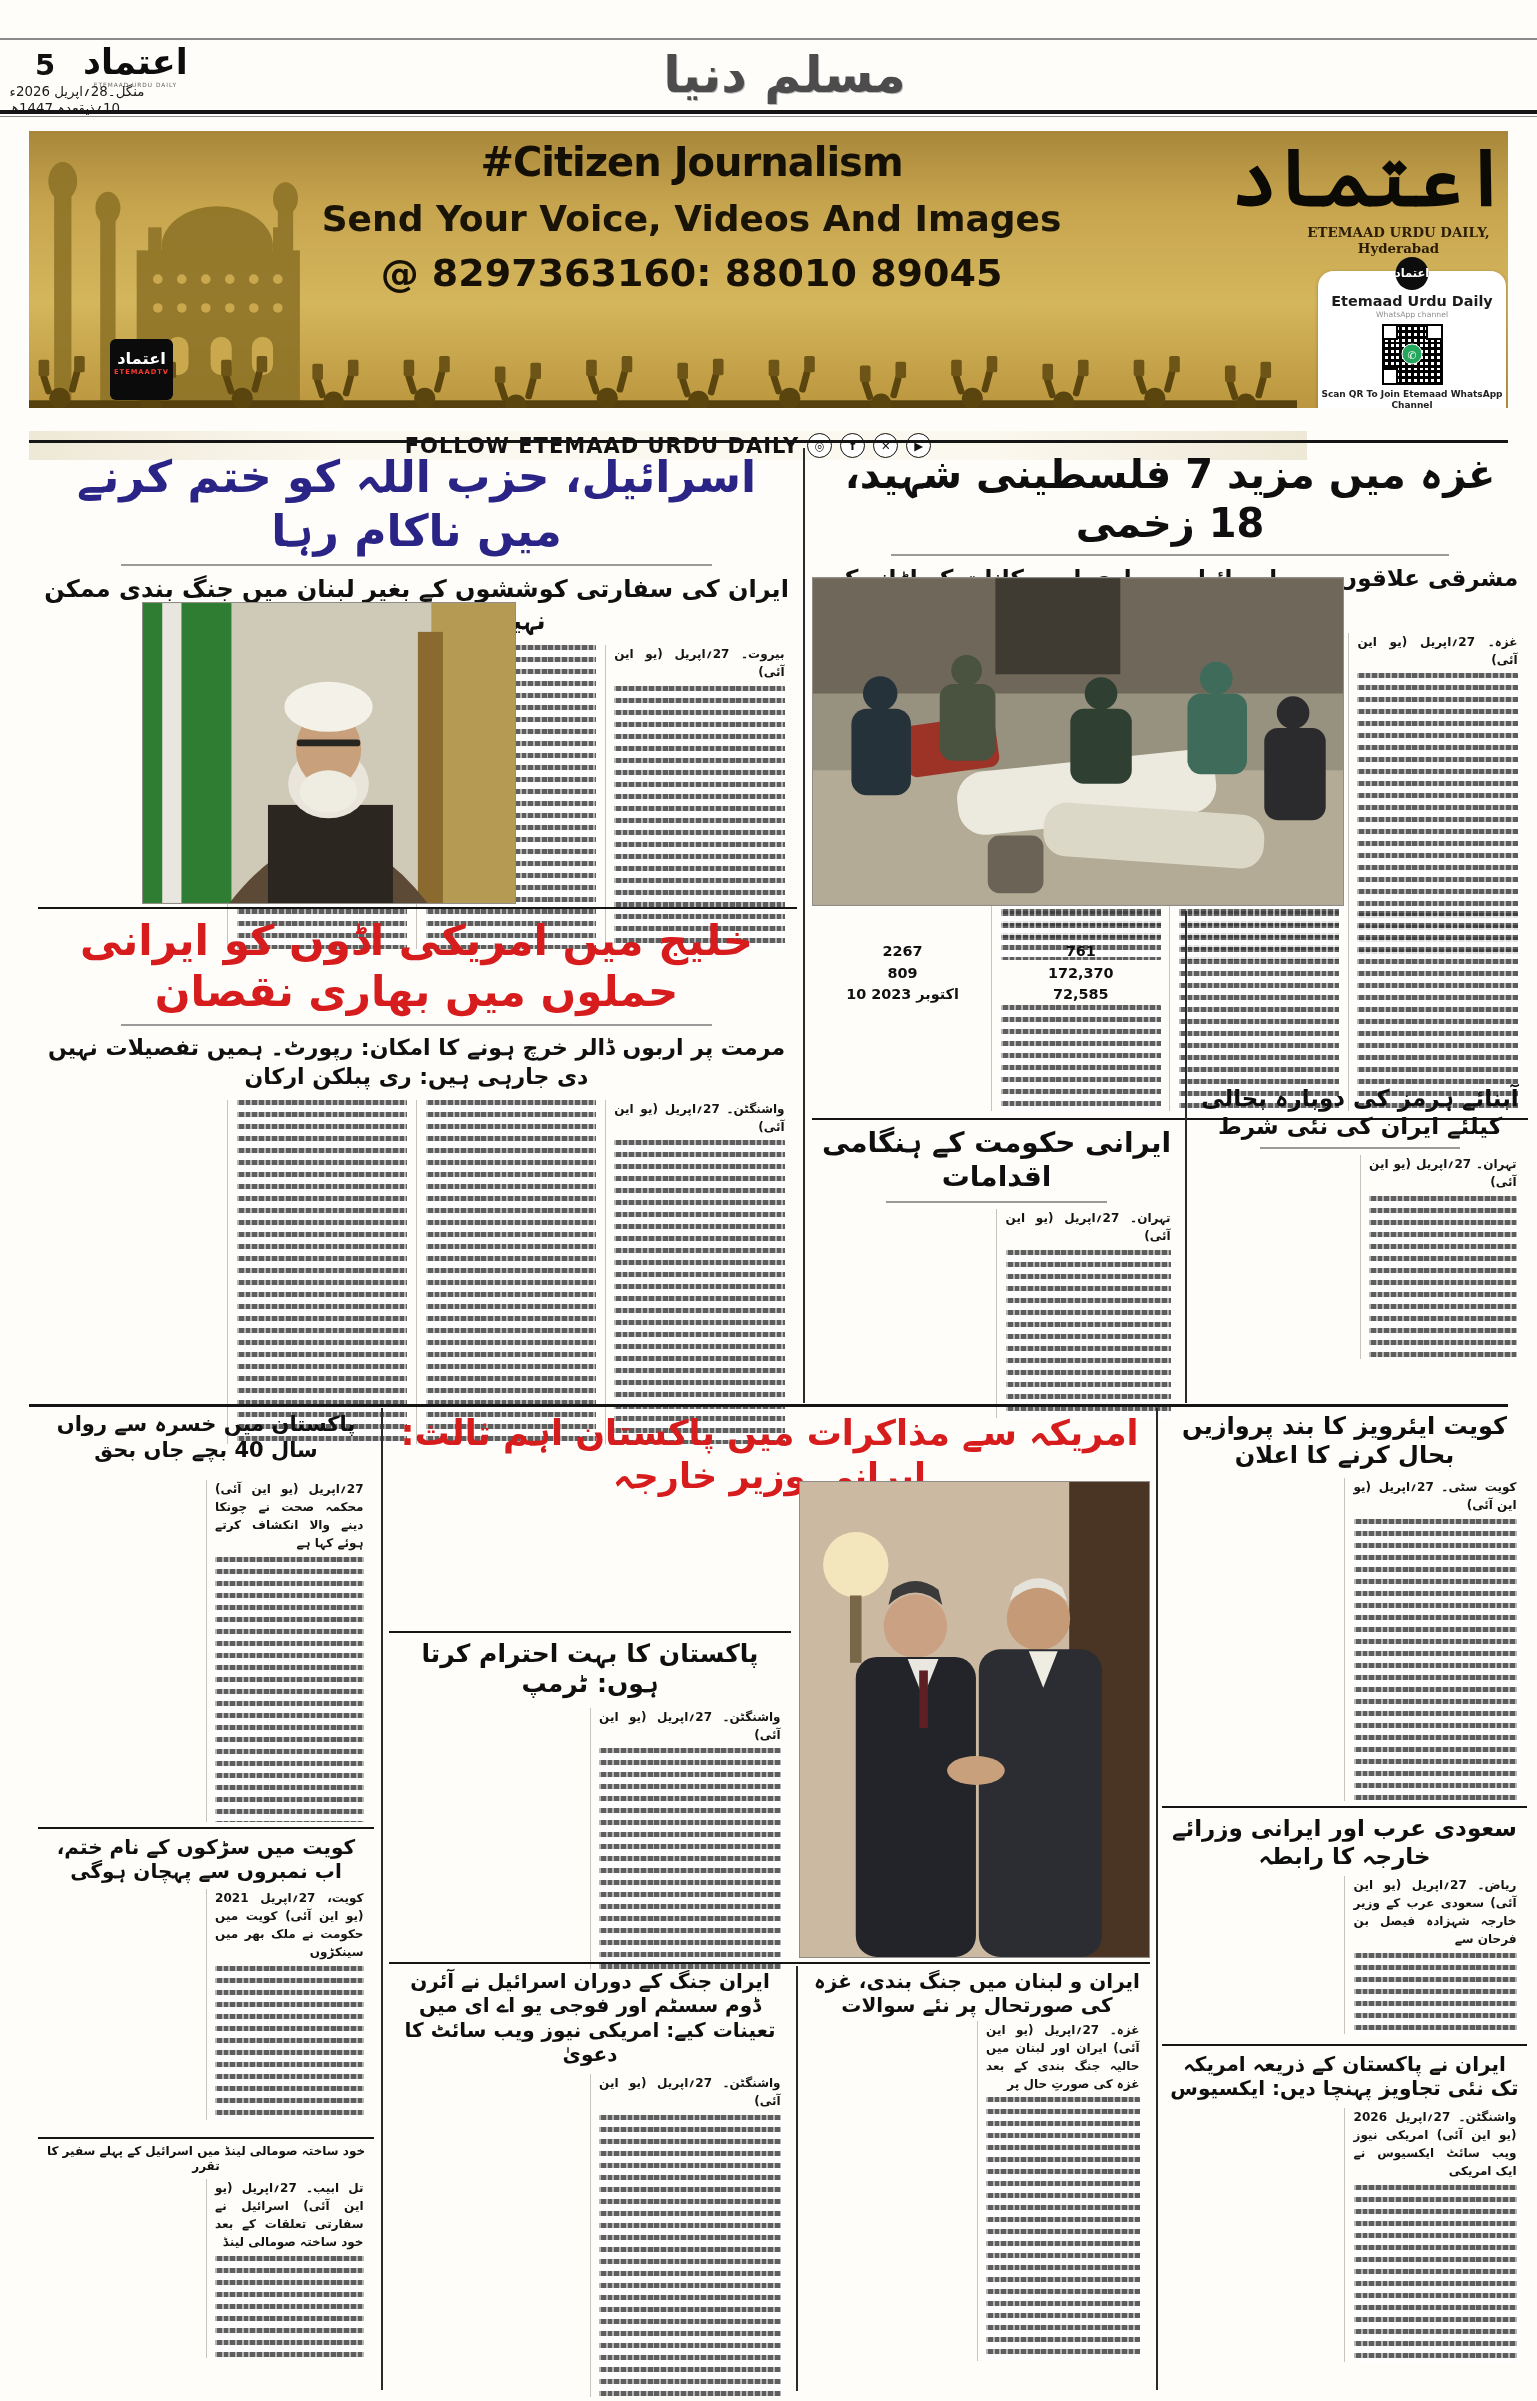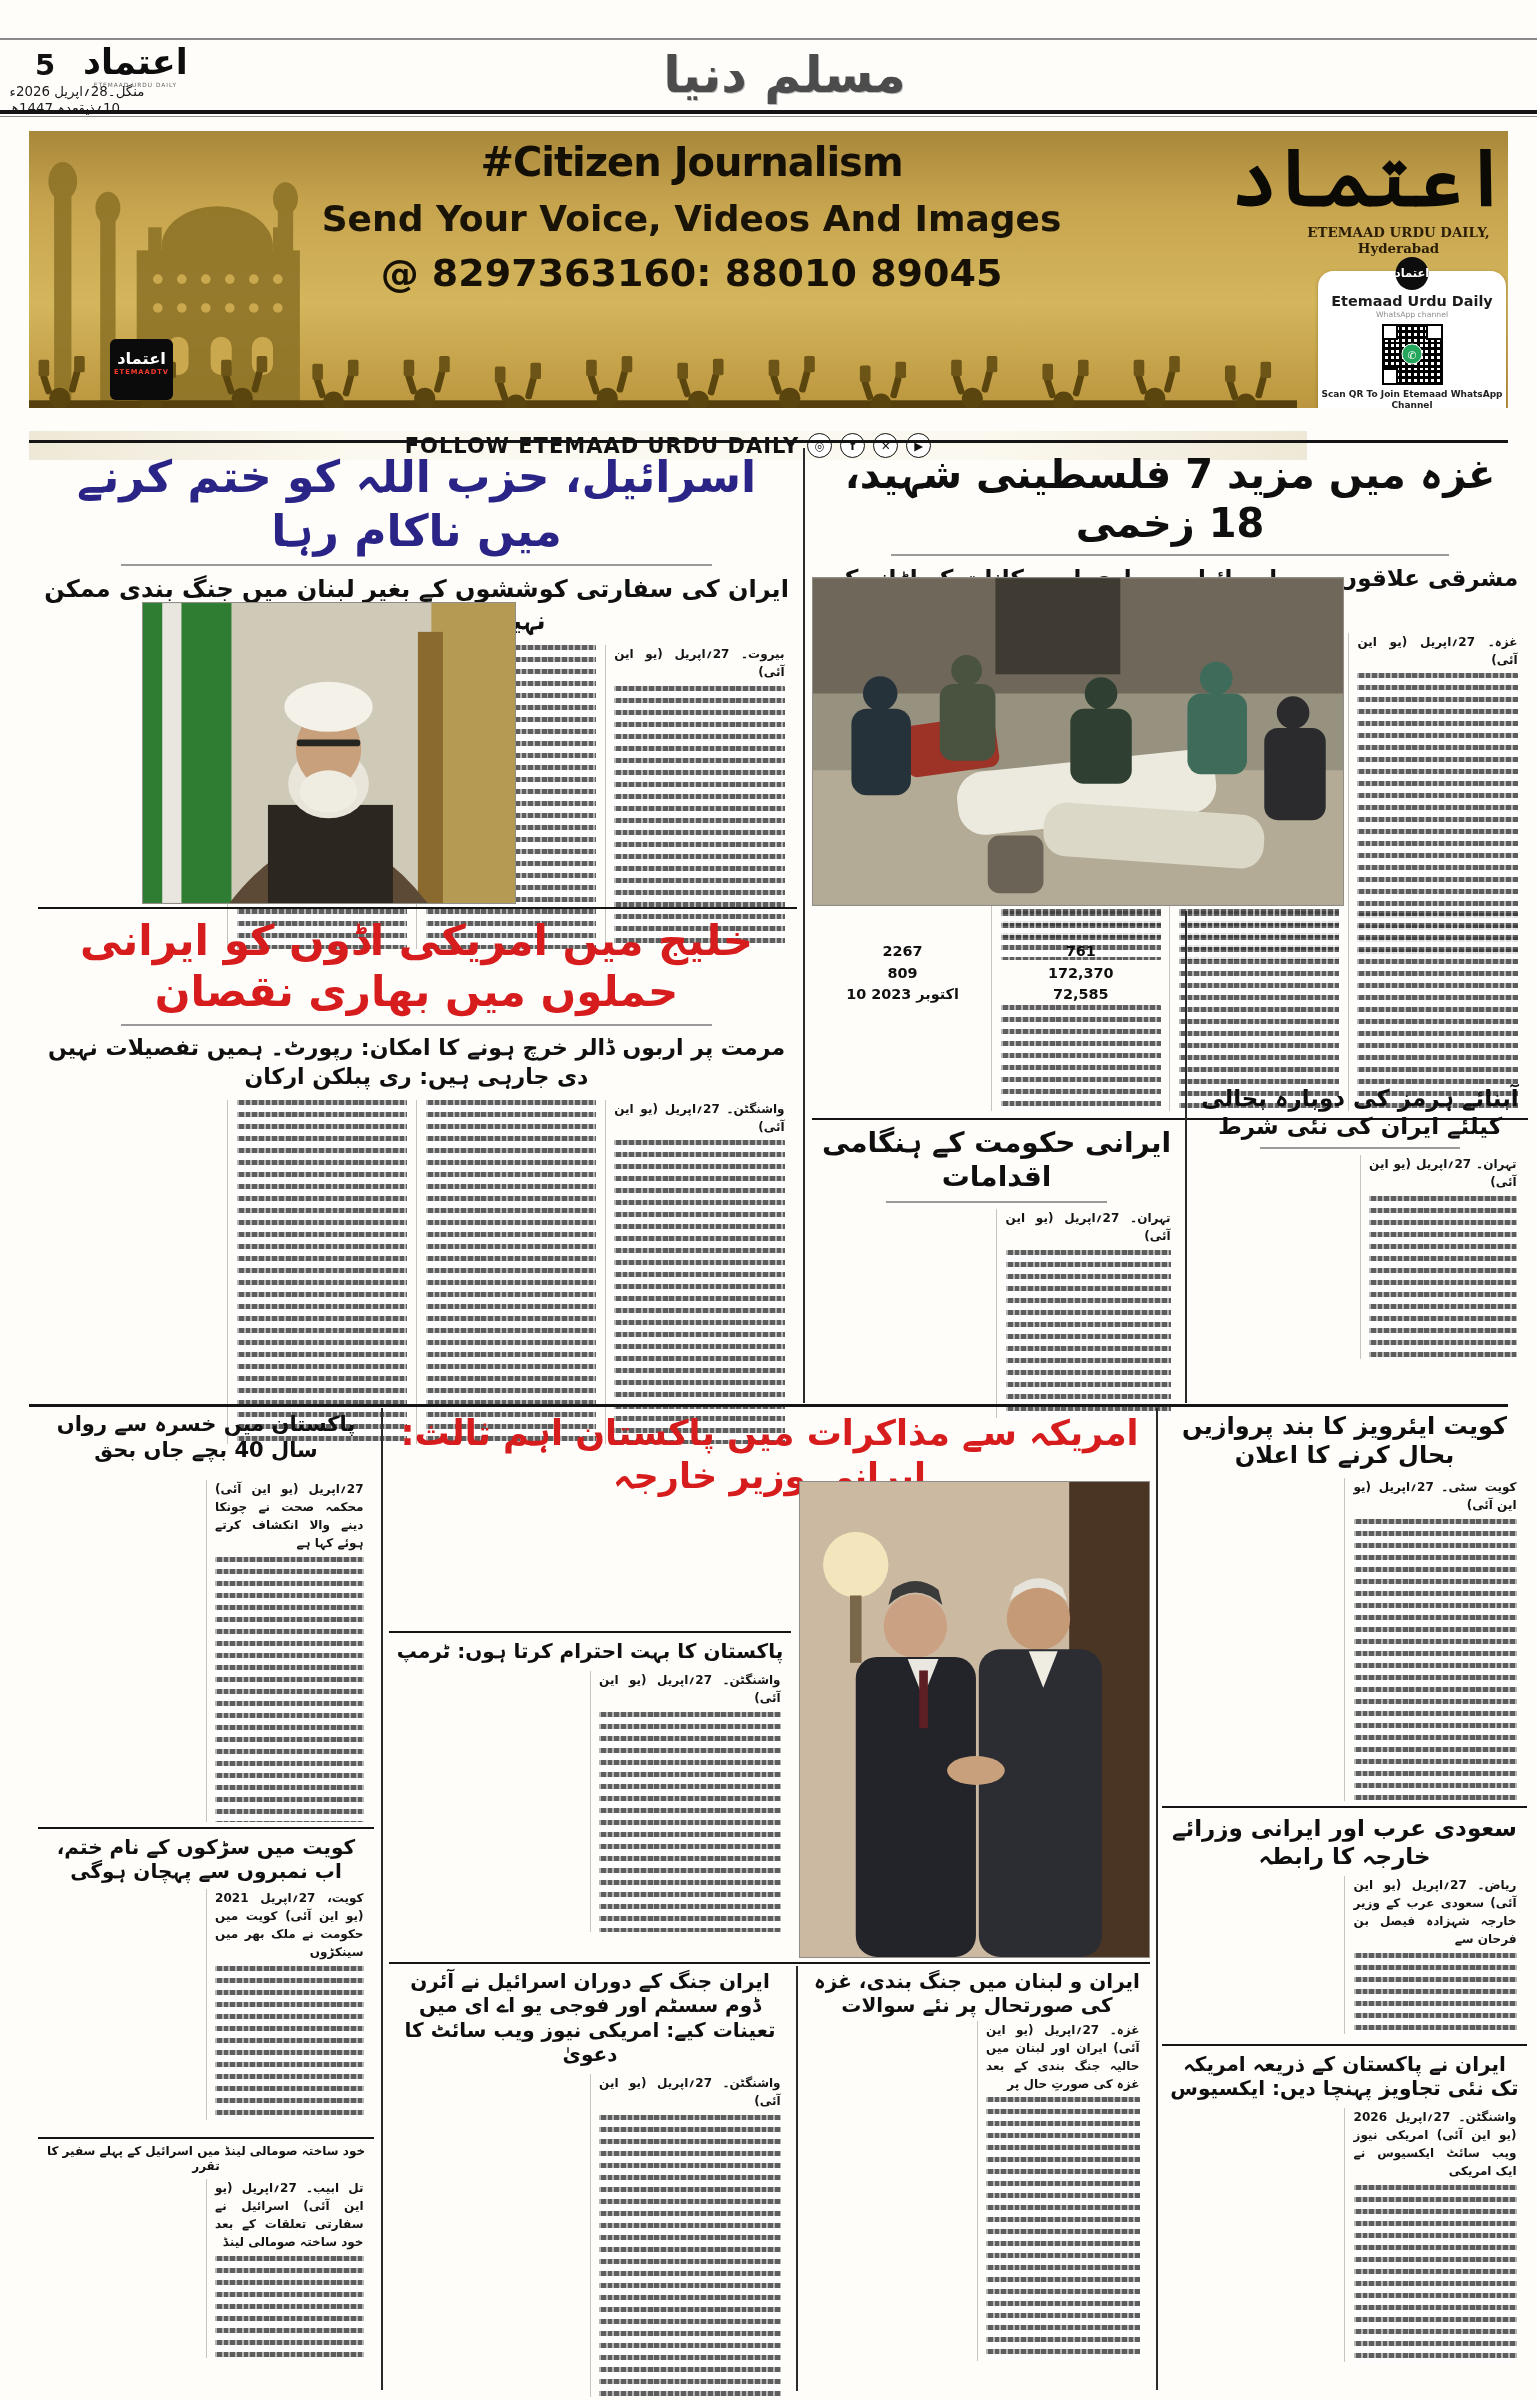--- a/index.html
+++ b/index.html
@@ -439,21 +439,21 @@
            <rect x="186" y="174" width="128" height="320" rx="22" fill="#2b2d33"></rect>
            <path d="M238 176 l15 38 l15 -38 Z" fill="#efece2"></path>
           </g>
         <ellipse cx="183" cy="300" rx="30" ry="15" fill="#c9a07c"></ellipse>
       </svg>
     </figure>
   </section>
   <div class="hline" style="left:389px;top:1631px;width:402px;height:1.9px"></div>
 
   <section class="art" style="left:389px;top:1637px;width:402px;height:321px">
-    <h2 class="hl blk" style="font-size:20px">پاکستان کا بہت احترام کرتا ہوں: ٹرمپ</h2>
+    <h2 class="hl blk" style="font-size:25px">پاکستان کا بہت احترام کرتا ہوں: ٹرمپ</h2>
     <div class="cols" style="height:261px;margin-top:7.7px">
       <div class="col">
           <div class="dateline">واشنگٹن۔ 27؍اپریل (یو این آئی)</div>
           <div class="sim"></div>
         </div>
       <div class="col">
           <div class="sim"></div>
         </div>
     </div>
   </section>

